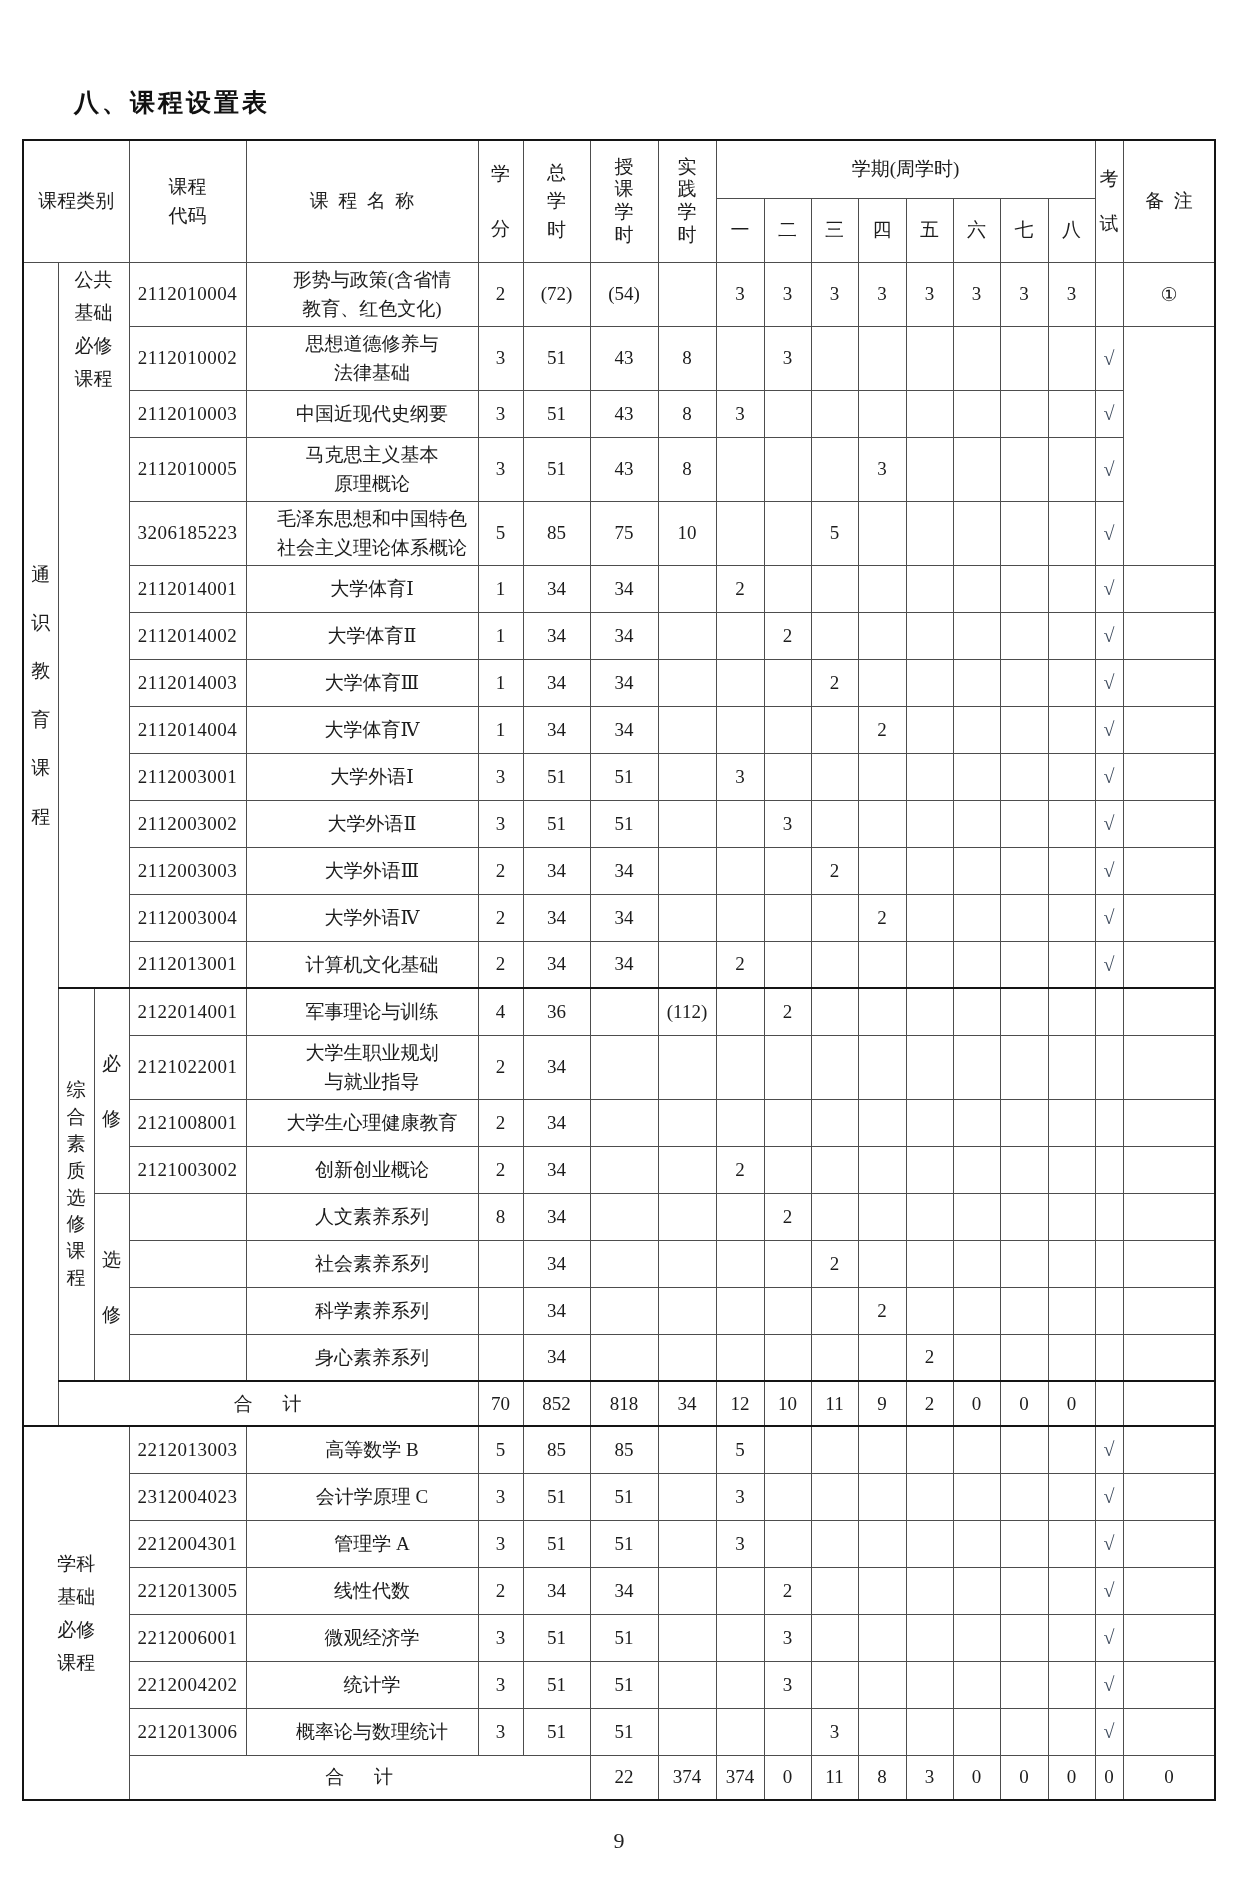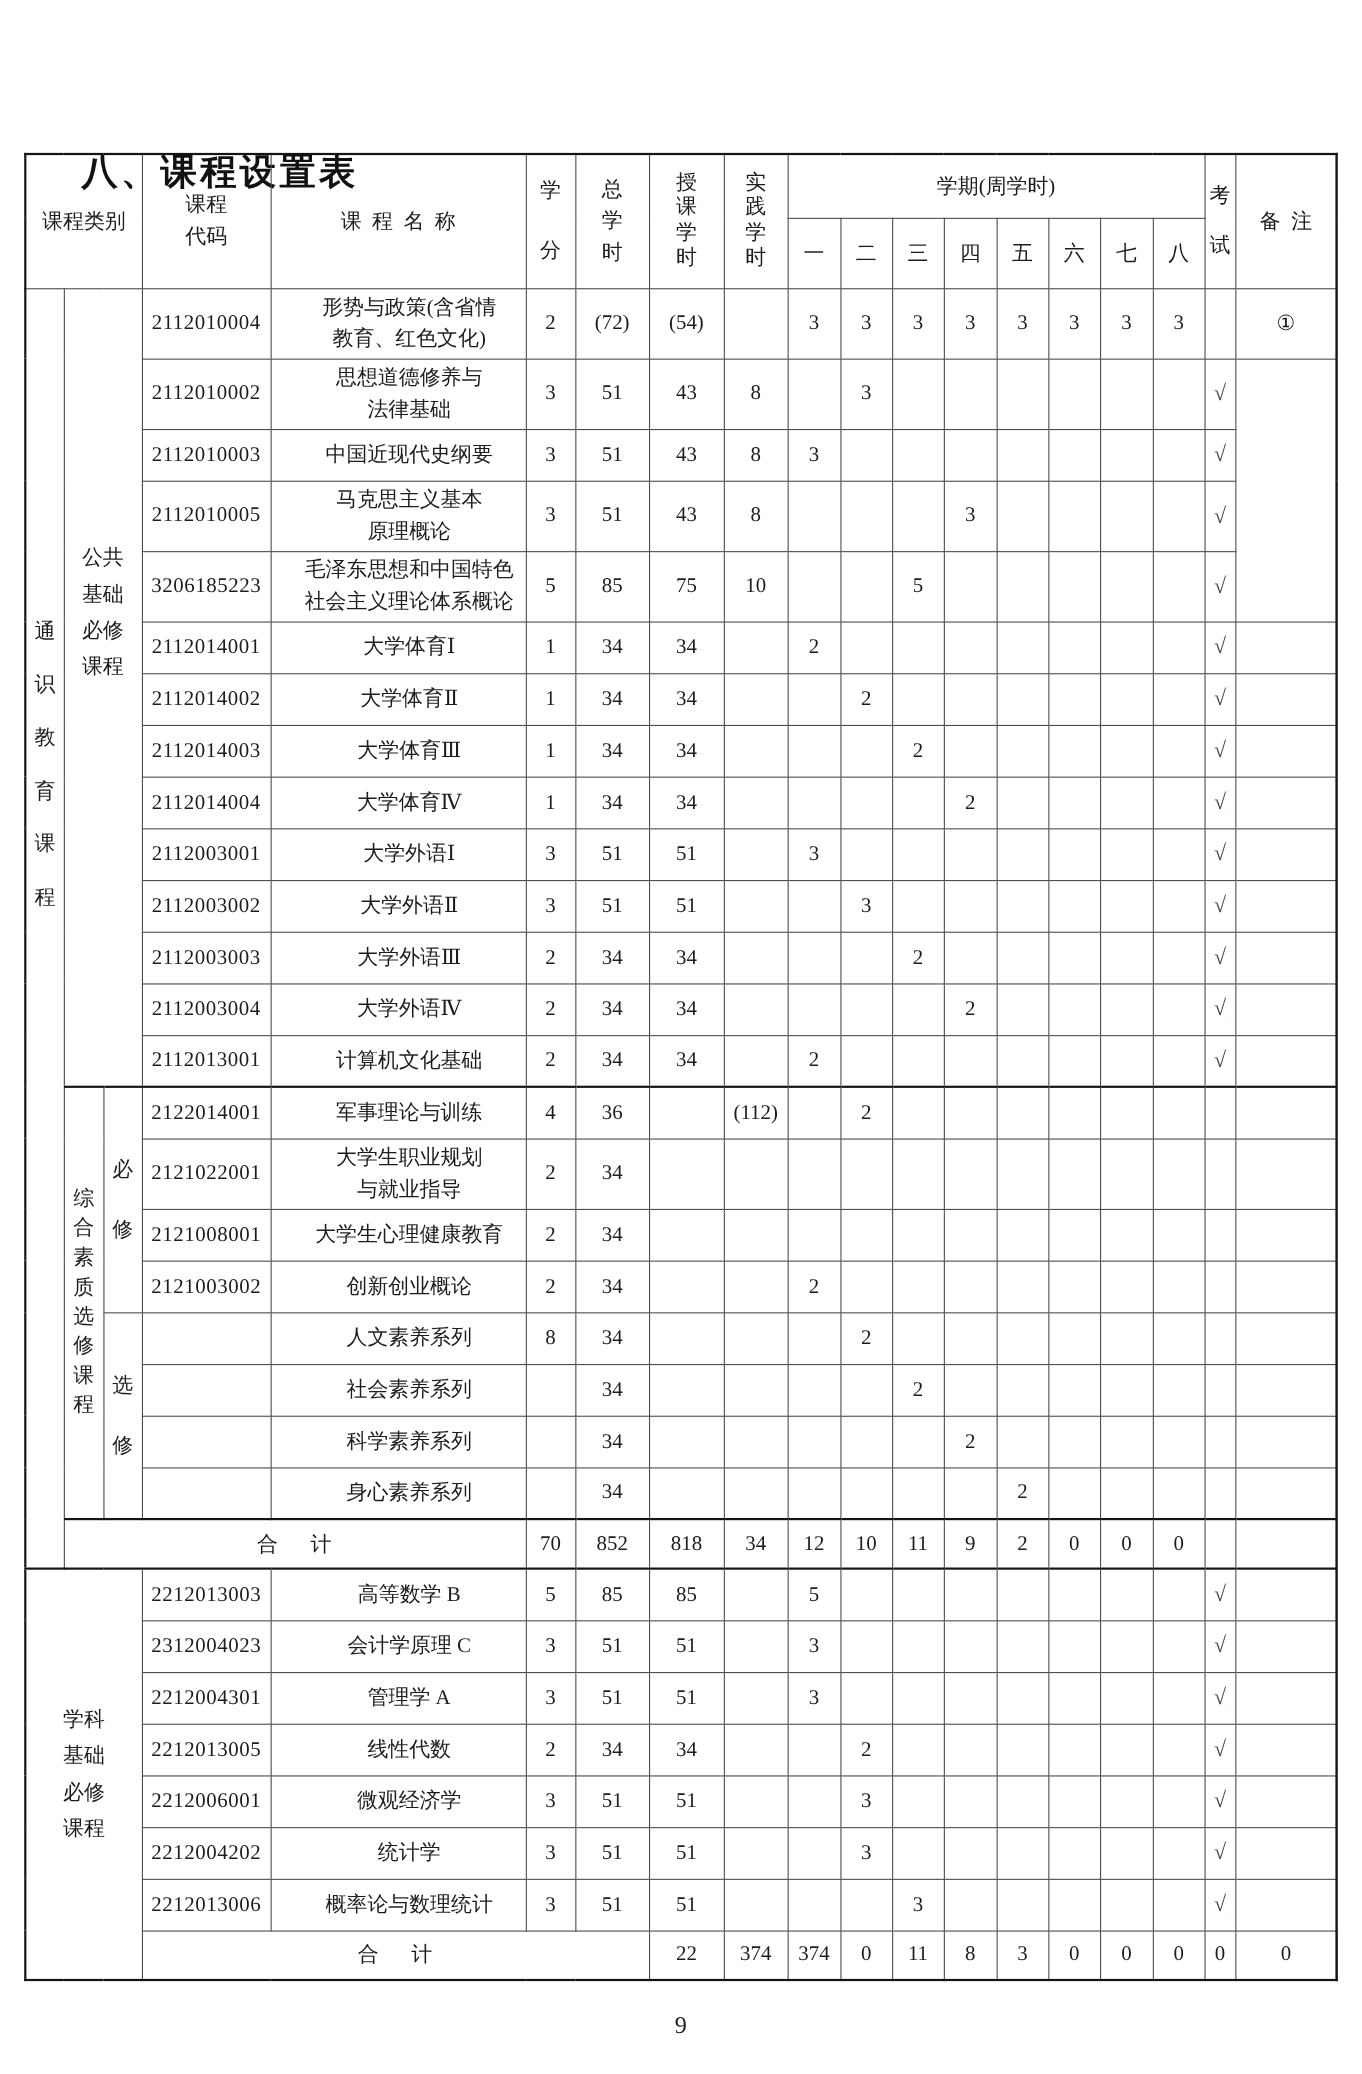--- a/index.html
+++ b/index.html
@@ -1,19 +1,19 @@
 <!DOCTYPE html>
 <html><head>
 <meta charset="utf-8">
 <style>
   * { margin:0; padding:0; box-sizing:border-box; }
   html,body { width:1238px; height:1885px; background:#ffffff; position:relative;
     font-family:"Liberation Serif","DejaVu Serif",serif; color:#1c1c1c; }
-  .page-title { position:absolute; left:74px; top:86px; font-size:33px; font-weight:bold;
-    font-family:"Liberation Sans","DejaVu Sans",sans-serif; letter-spacing:3px; color:#111;margin-top:48px; }
+  .page-title { position:absolute; left:74px; top:86px; font-size:25px; font-weight:bold;
+    font-family:"Liberation Sans","DejaVu Sans",sans-serif; letter-spacing:3px; color:#111; }
   table.course { position:absolute; left:22px; top:139px; width:1192px;
     border-collapse:collapse; table-layout:fixed; }
   table.course { border:2px solid #141414; }
   th,td { border:1px solid #4d4d4d; text-align:center; vertical-align:middle;
     font-size:19px; font-weight:normal; padding:0; overflow:hidden; }
   thead tr.hr1 { height:58px; } thead tr.hr2 { height:64px; }
   tr.h1 { height:47px; } tr.h2 { height:64px; } tr.ht { height:45px; }
   tr.tsep td { border-top:2px solid #141414; }
   .pre { white-space:pre; }
   .preline { white-space:pre-line; line-height:1.55; }
@@ -24,21 +24,21 @@
   .vt { display:inline-block; width:1.25em; line-height:1.5; }
   .lh-credit { line-height:2.9; }
   .lh-total { line-height:1.5;text-align:center; }
   .lh-4char { line-height:1.2; }
   .lh-exam { line-height:2.4; }
   .vcat  { display:inline-block; width:1.25em; line-height:2.55; }
   .vcat8 { display:inline-block; width:1.25em; line-height:1.42; }
   .vsub  { display:inline-block; width:1.25em; line-height:2.9; }
   .wrap2 { display:inline-block; width:2.35em; line-height:1.75; }
   td.catA { vertical-align:top; } td.catA .vcat { margin-top:288px; }
-  td.catB { vertical-align:top; } td.catB .wrap2 { margin-top:228px; }
+  td.catB { vertical-align:top; } td.catB .wrap2 { }
   .tlabel { white-space:pre; letter-spacing:1px; }
   .page-number { position:absolute; left:0; top:1828px; width:100%; text-align:center;
     font-size:22px; color:#222; }
 </style>
 </head>
 <body>
 
 <div class="page-title">八、课程设置表</div>
 
 <table class="course">

